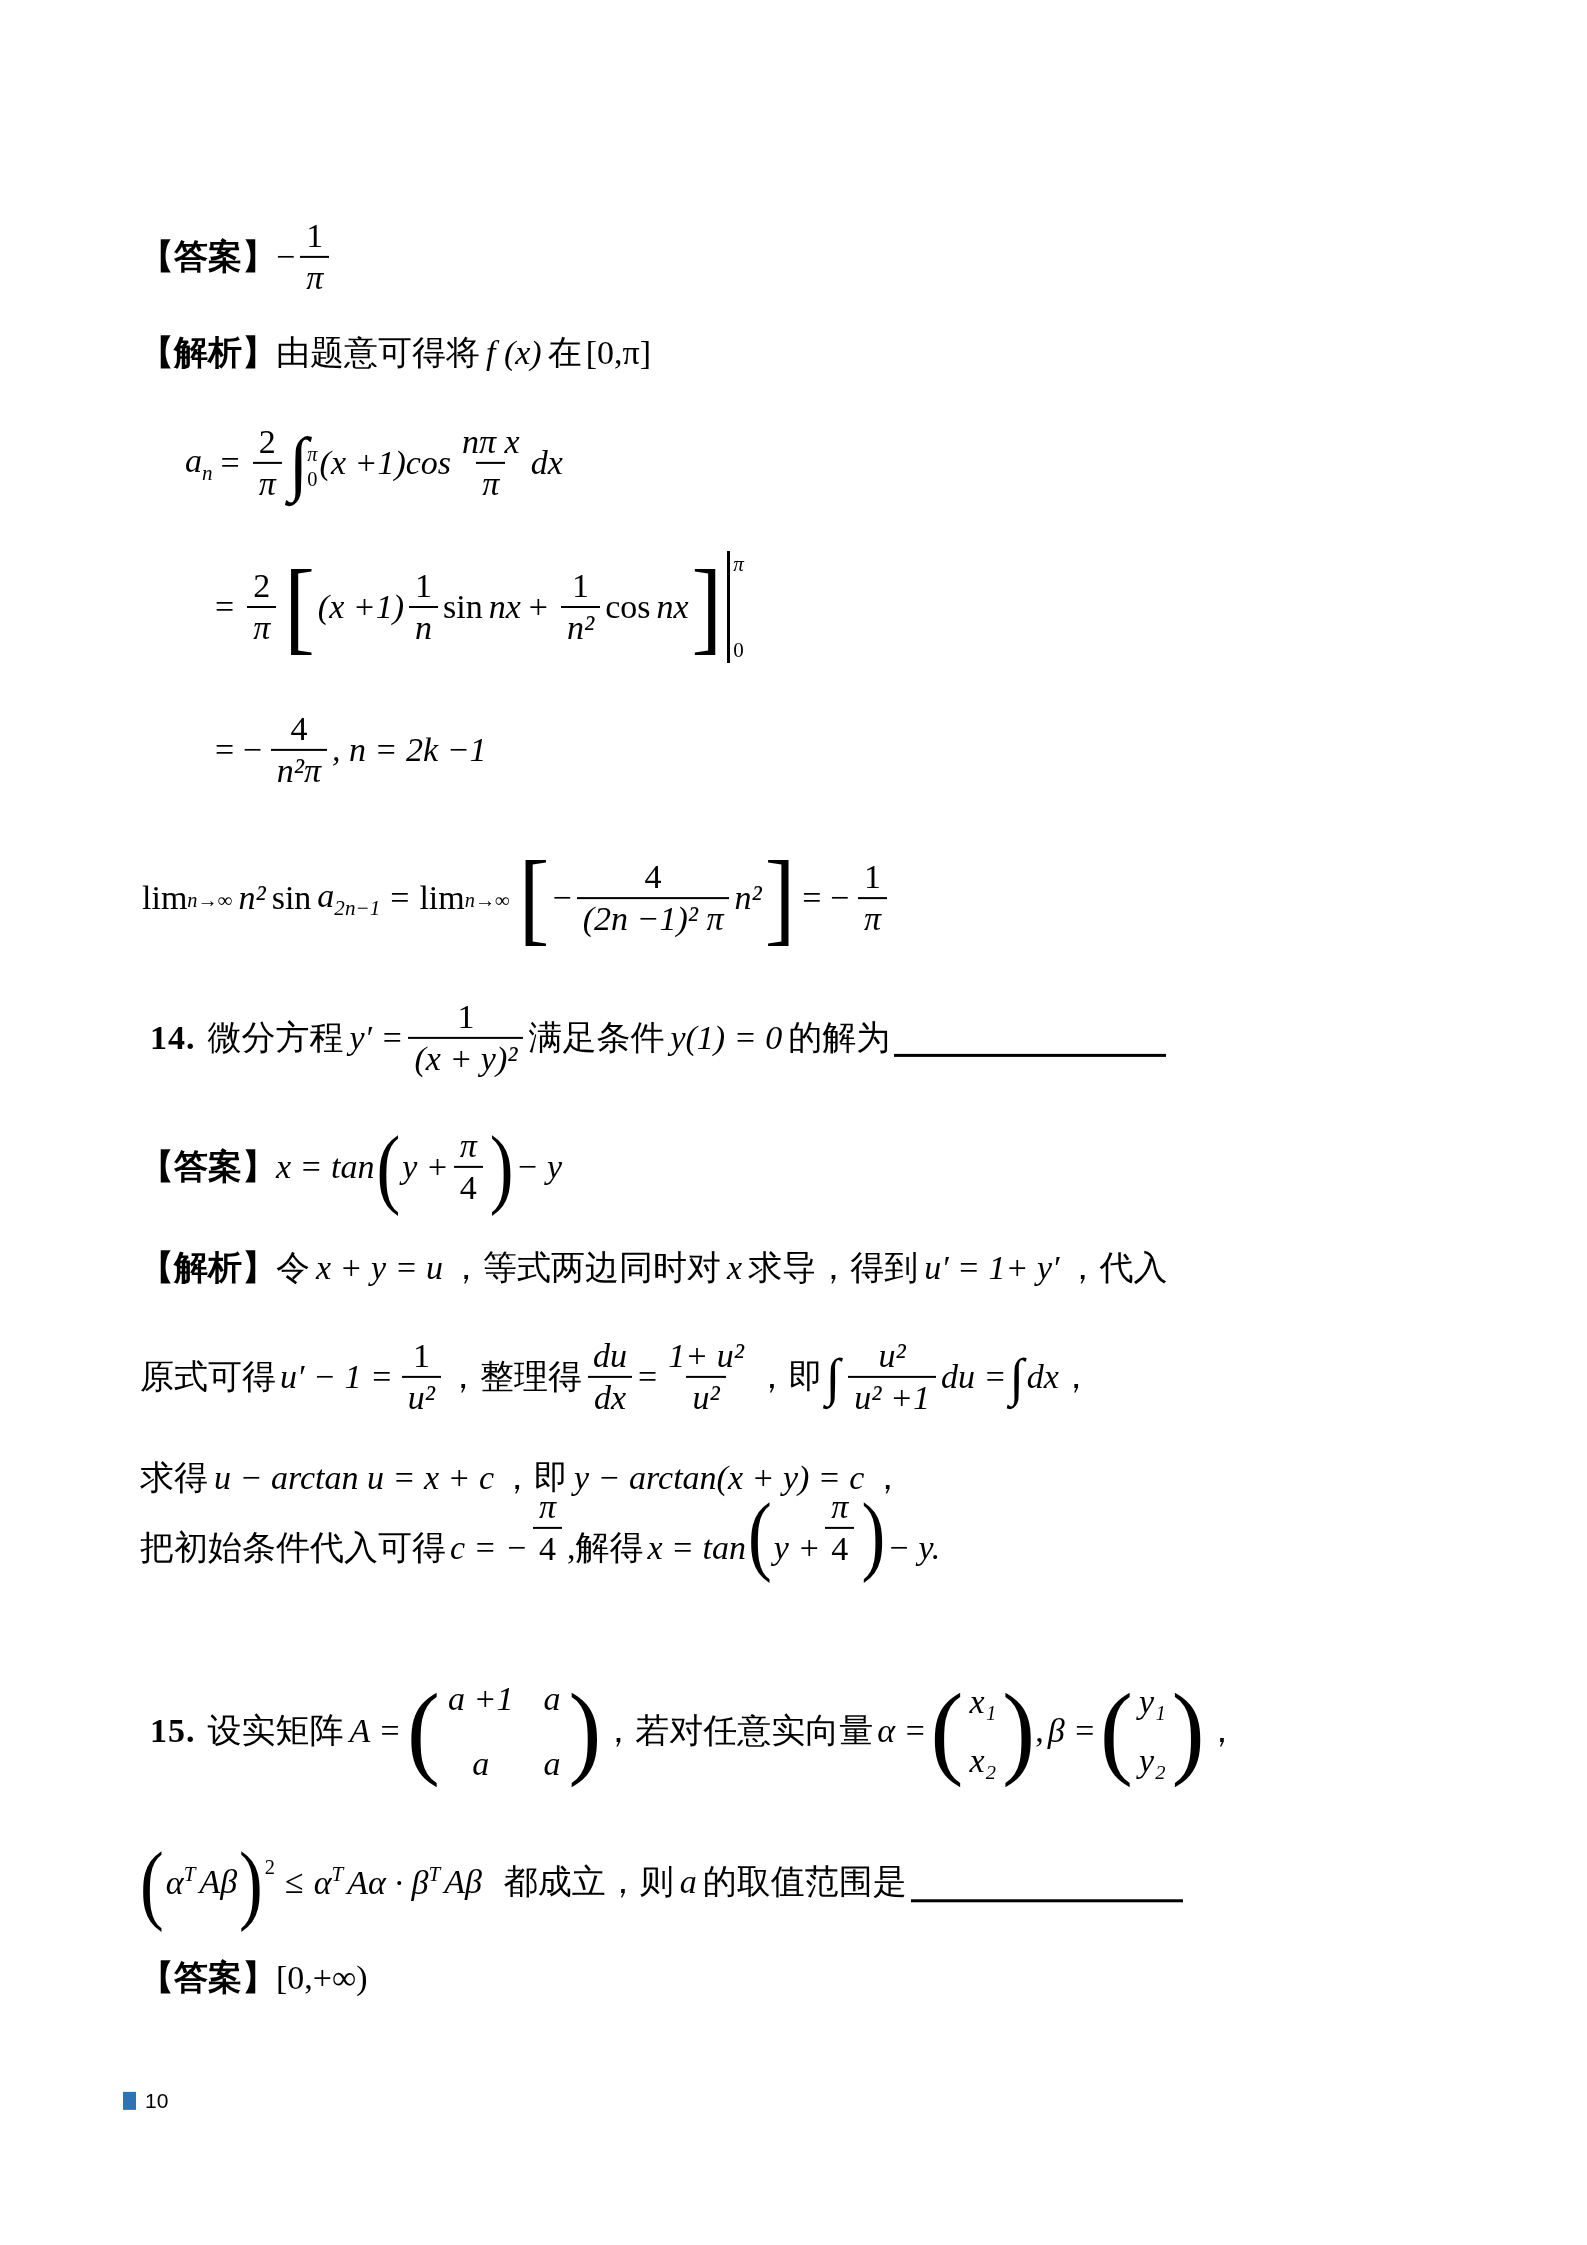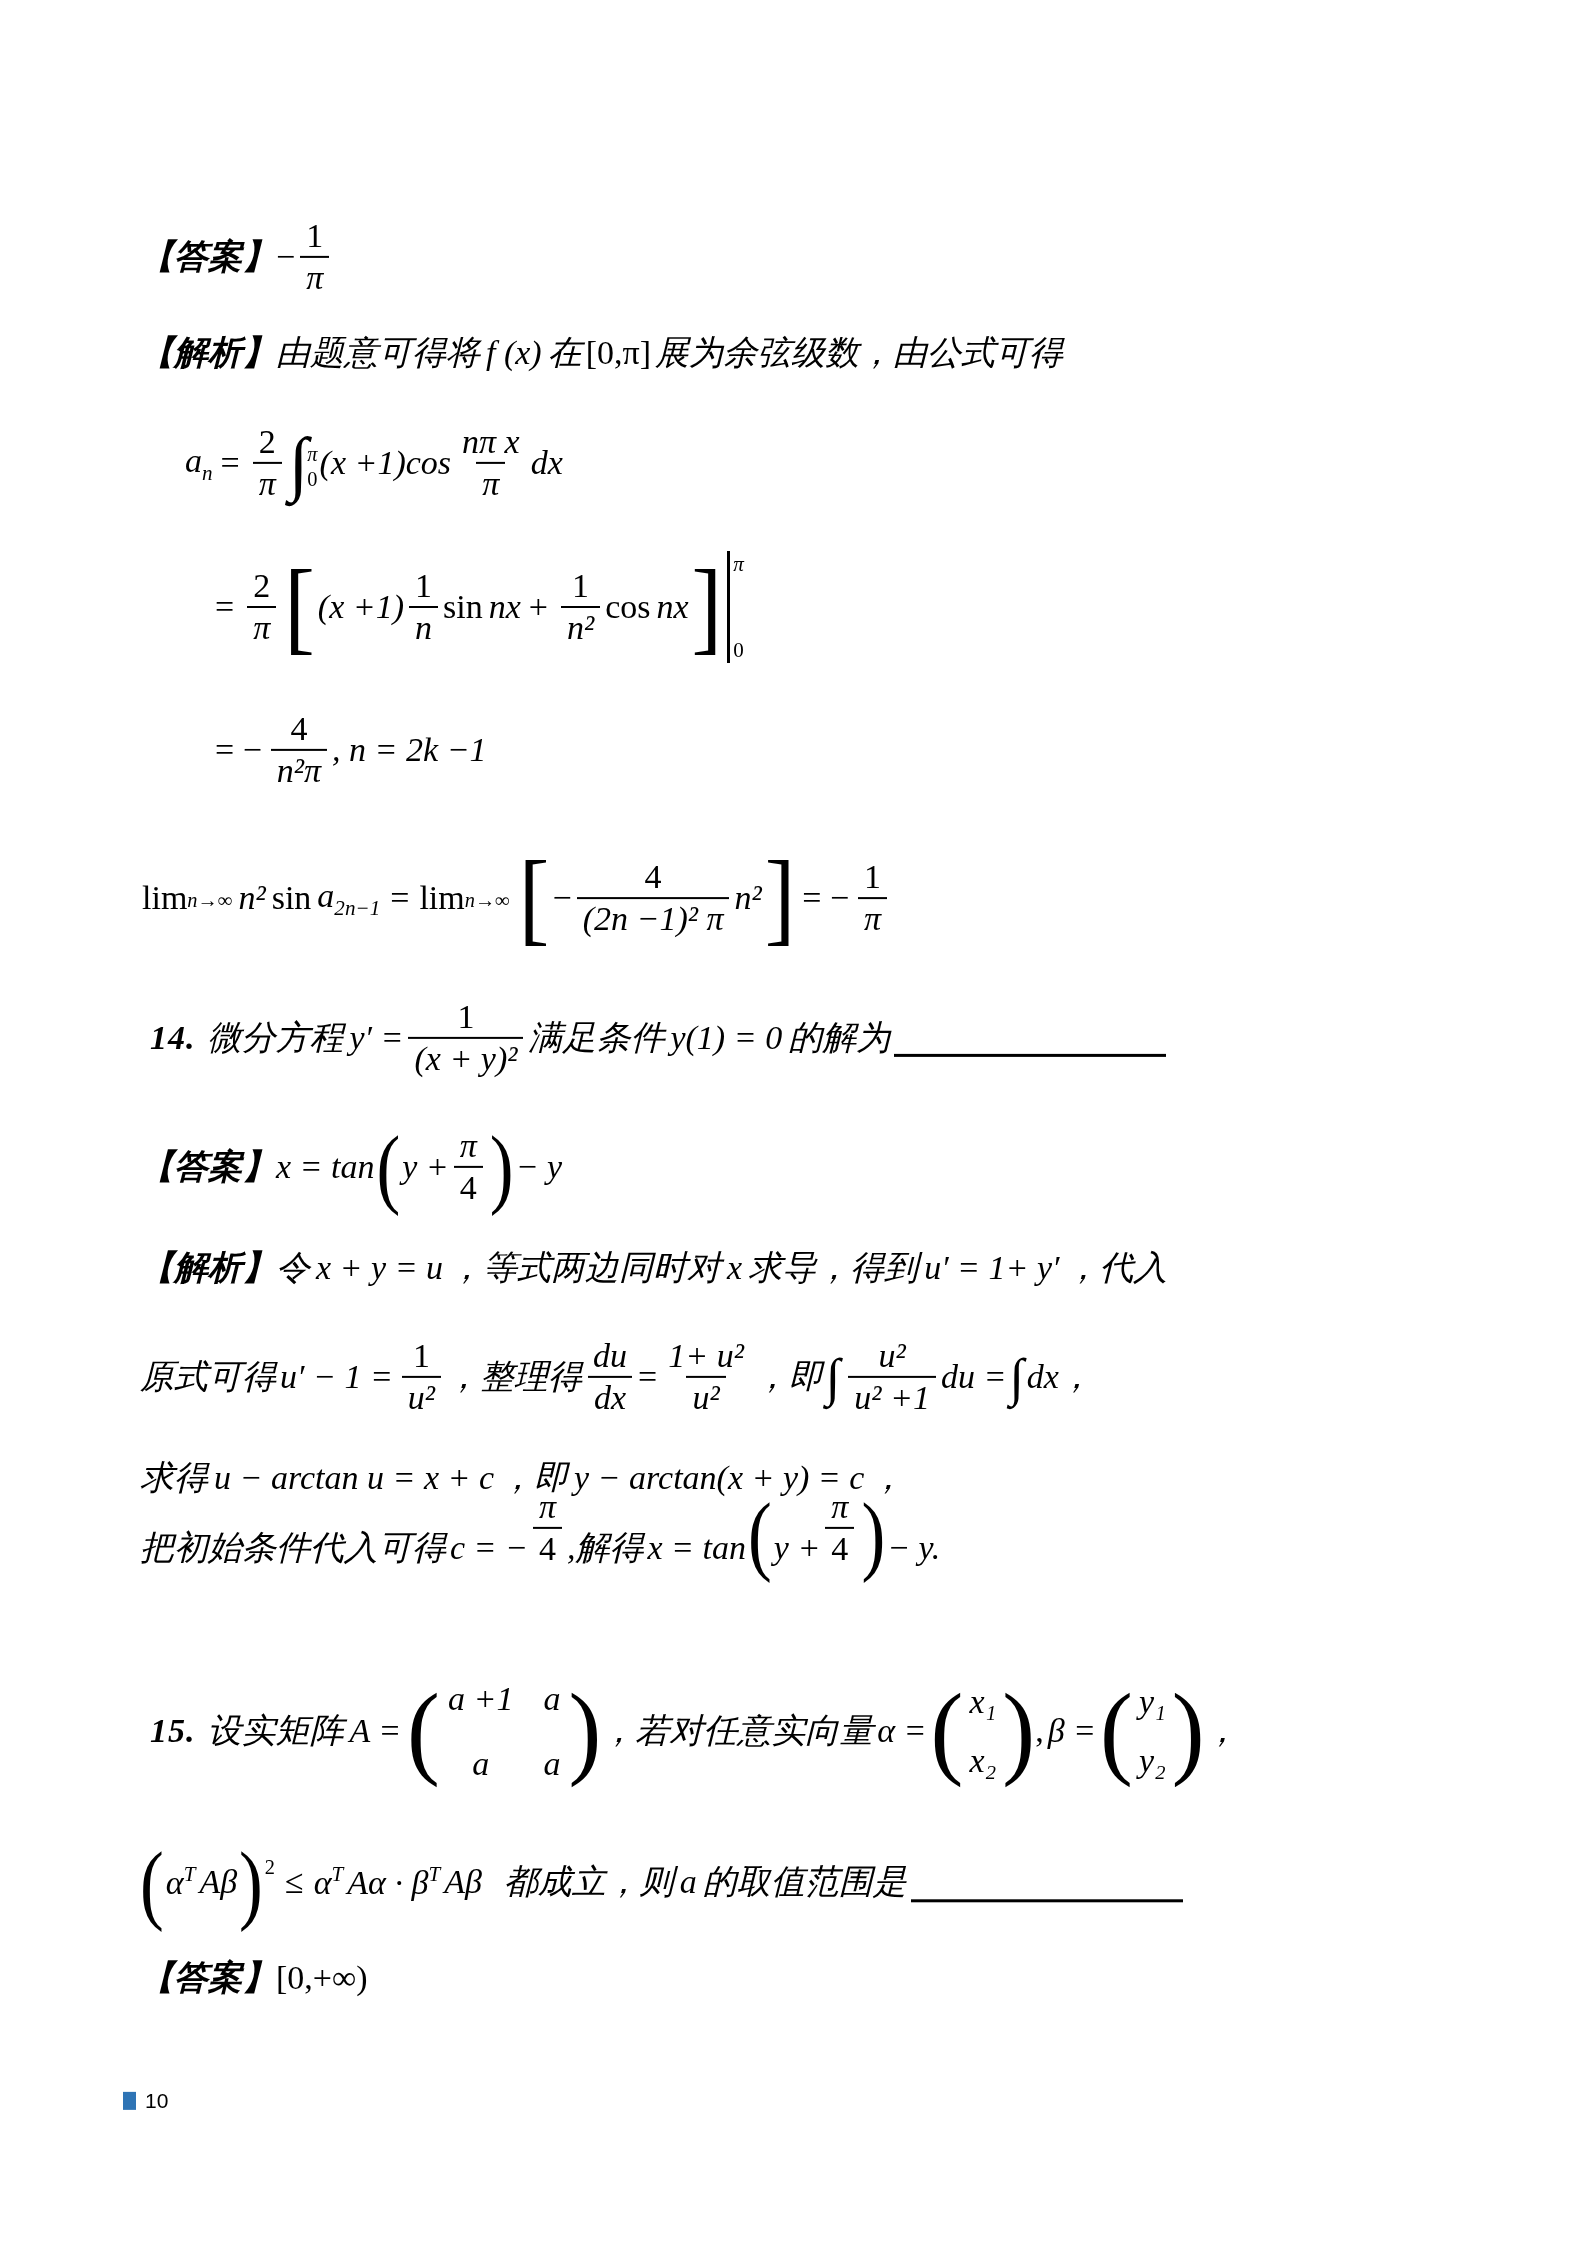--- a/index.html
+++ b/index.html
@@ -14,21 +14,21 @@
   }
   .line{
     position:absolute;
     display:flex;
     align-items:center;
     white-space:nowrap;
     font-size:34px;
     transform:translateY(-50%);
     line-height:1.25;
   }
-  .cn{font-family:"Liberation Serif","DejaVu Serif",serif;font-style:italic;}
+  .cn{font-family:"Liberation Serif","DejaVu Serif",serif;}
   .lbl{font-weight:bold;}
   .num-bold{font-weight:bold;letter-spacing:1px;}
   .m{font-family:"Liberation Serif","DejaVu Serif",serif;font-style:italic;}
   .mr{font-family:"Liberation Serif","DejaVu Serif",serif;font-style:normal;}
   .grp{display:inline-block;}
   sub,sup{font-size:0.62em;}
   .frac{
     display:inline-flex;flex-direction:column;align-items:center;
     vertical-align:middle;margin:0 5px;text-align:center;
   }
@@ -67,21 +67,20 @@
       <span class="den m">π</span>
     </span>
   </div>
 
   <div class="line" style="left:140px;top:353px;">
     <span class="cn lbl">【解析】</span>
     <span class="cn">由题意可得将</span>
     <span class="m" style="margin:0 6px;">f (x)</span>
     <span class="cn">在</span>
     <span class="mr" style="margin:0 4px;">[0,π]</span>
-    <span class="cn">展为余弦级数，由公式可得</span>
   </div>
 
   <div class="line" style="left:185px;top:463px;">
     <span class="grp"><span class="m">a</span><sub class="m">n</sub></span>
     <span class="mr" style="margin:0 8px;">=</span>
     <span class="frac">
       <span class="num mr">2</span>
       <span class="den m">π</span>
     </span>
     <span class="intwrap">

